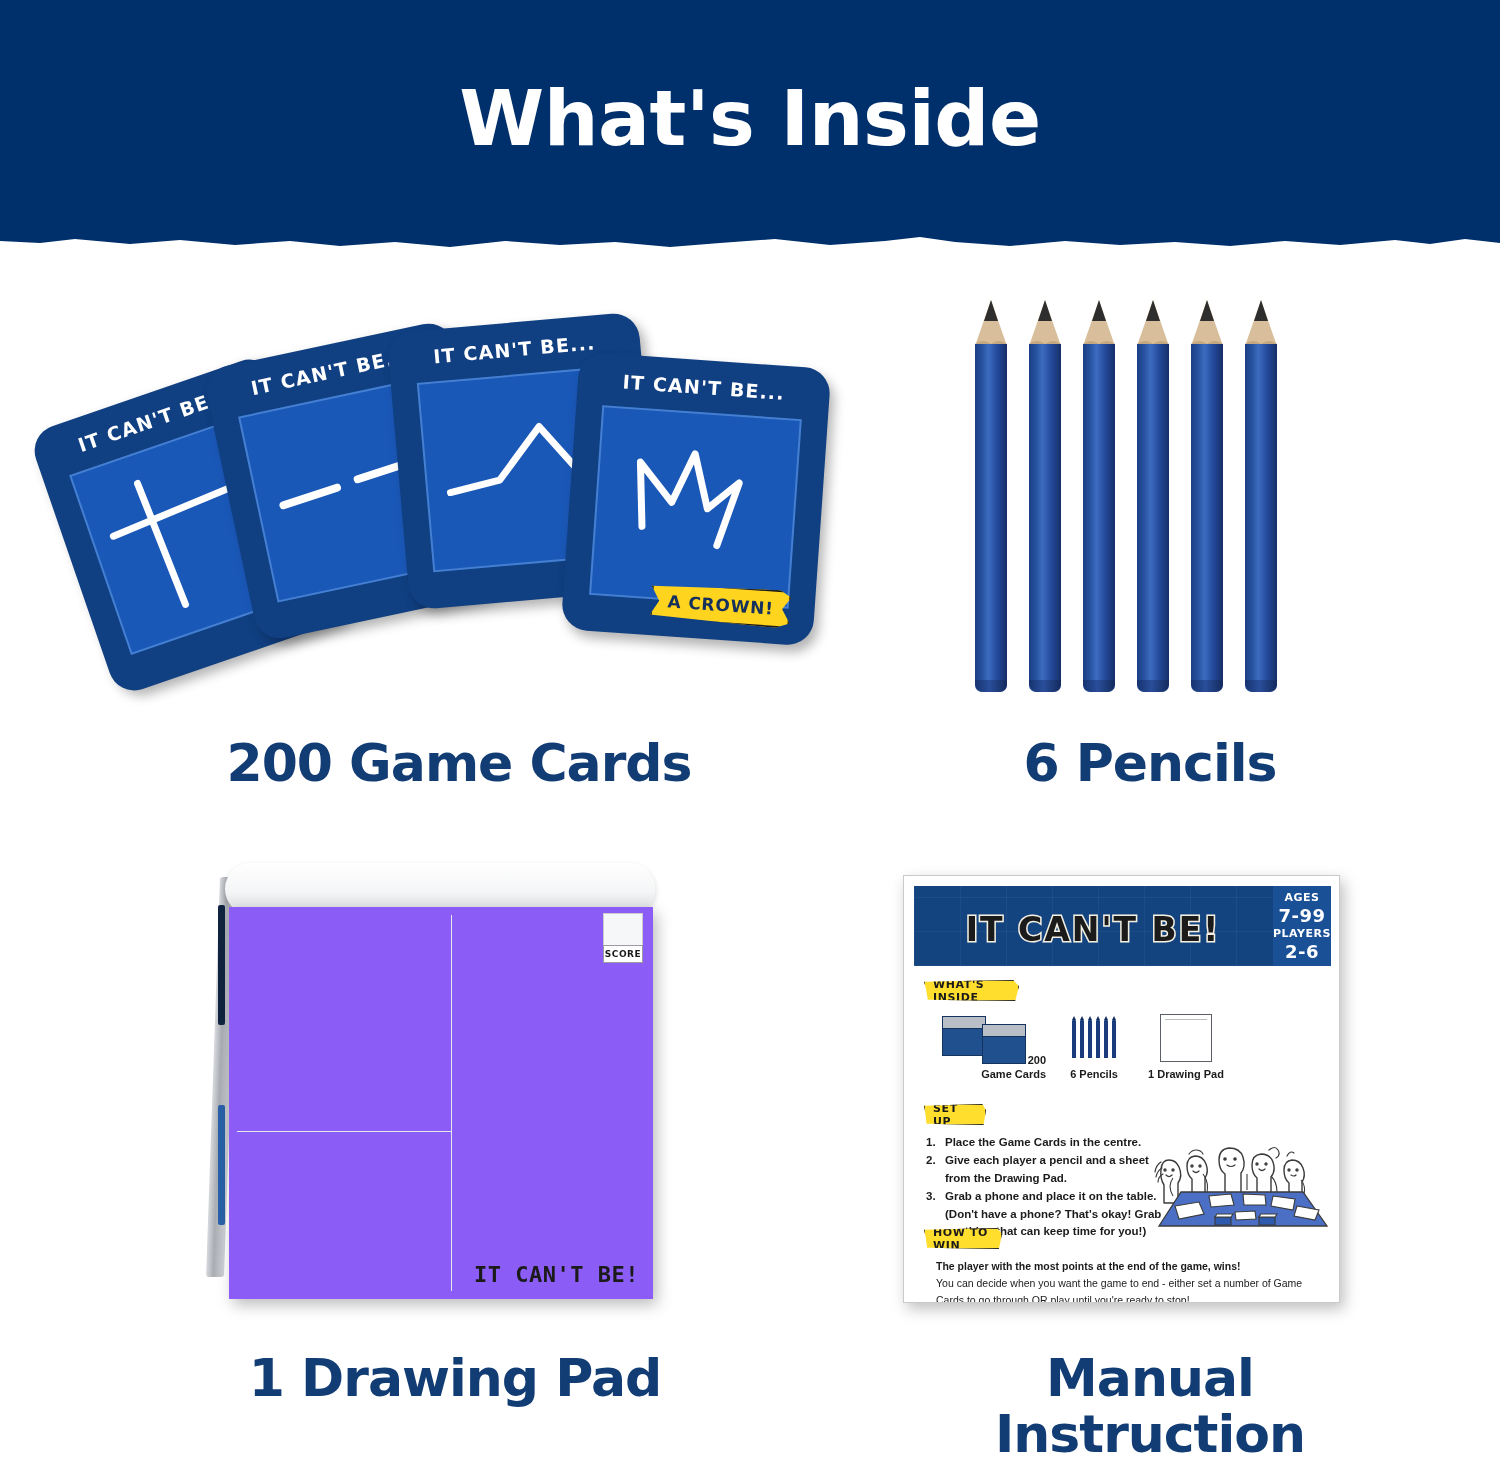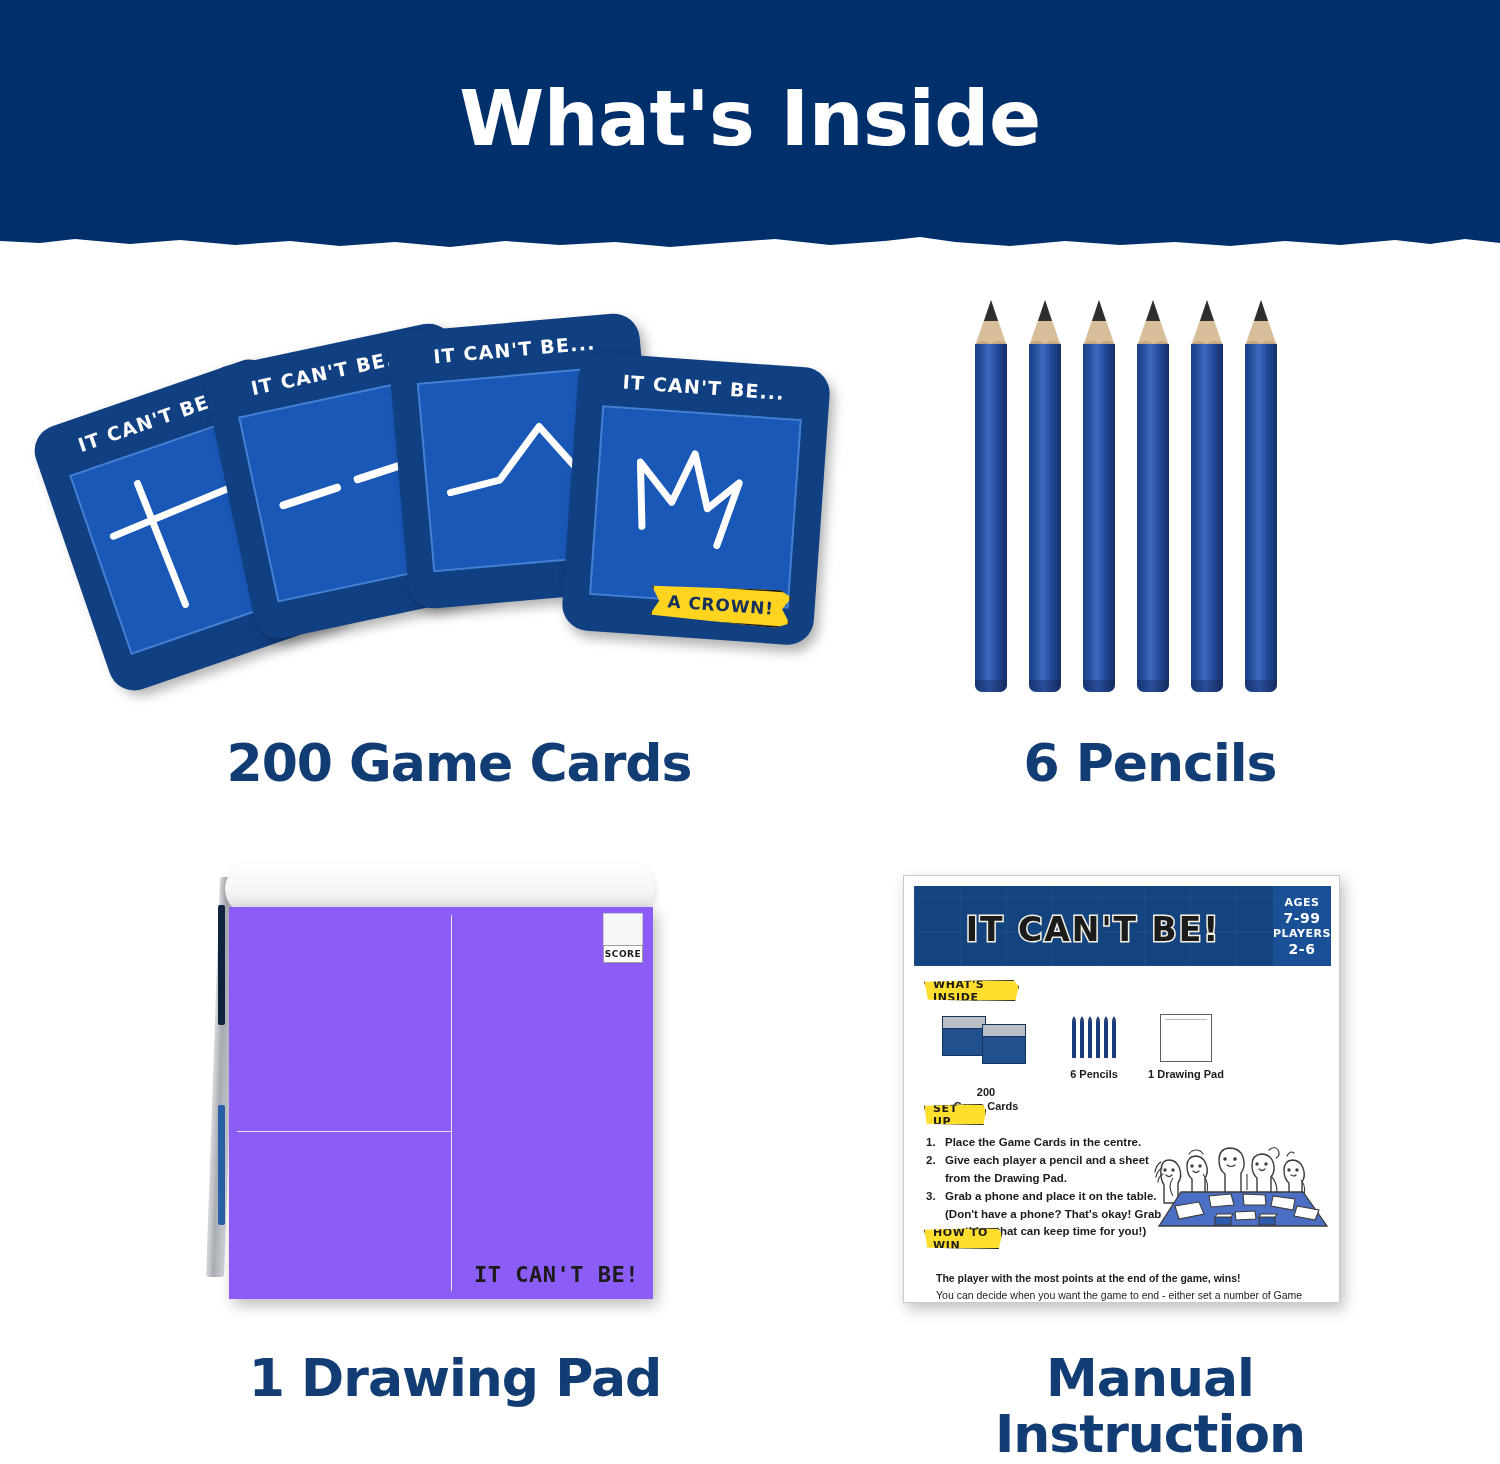--- a/index.html
+++ b/index.html
@@ -185,21 +185,21 @@
     paint-order: stroke fill;
   }
   .m-ages {
     position: absolute; right: 0; top: 0; width: 58px; height: 80px;
     background: #1A5196;
     color: #fff; text-align: center;
     display: flex; flex-direction: column; justify-content: center; gap: 1px;
     font-size: 11px; font-weight: bold; letter-spacing: 0.5px;
     font-family: "DejaVu Sans", sans-serif;
   }
-  .m-ages .big { font-size: 14px; }
+  .m-ages .big { font-size: 18px; }
 
   .tag {
     position: absolute;
     background: #FFDE2E;
     border: 1.5px solid #2a2a2a;
     color: #1b1b1b; font-size: 11px; font-weight: bold;
     letter-spacing: 0.6px;
     display: flex; align-items: center; justify-content: center;
     font-family: "DejaVu Sans", sans-serif;
     clip-path: polygon(0 8%, 94% 0, 100% 30%, 96% 100%, 4% 94%, 2% 40%);
@@ -230,21 +230,21 @@
     position: absolute; left: 22px; top: 258px; width: 250px;
     font-size: 11.5px; color: #1b1b1b; line-height: 1.52; font-weight: bold;
   }
   .m-steps .row { display: flex; gap: 6px; margin-bottom: 1px; }
   .m-steps .num { width: 13px; flex-shrink: 0; }
 
   .m-win {
     position: absolute; left: 32px; top: 382px; width: 392px;
     font-size: 10.5px; color: #1b1b1b; line-height: 1.6; font-weight: bold;
   }
-  .m-win .lead { font-weight: bold; margin-top: 12px; }
+  .m-win .lead { font-weight: bold; }
   .m-win .body { font-weight: normal; }
 
   .m-illus { position: absolute; right: 8px; top: 246px; width: 180px; height: 110px; }
 
   svg { display: block; overflow: visible; }
 </style>
 </head>
 <body>
 
 <div class="header">
@@ -383,21 +383,21 @@
   <div class="m-items">
     <div class="m-item" style="left:0px; top:0; width:120px;">
       <div class="deckbox" style="left:16px; top:6px; width:44px; height:40px;">
         <div class="lid"></div>
         <div class="bod"></div>
       </div>
       <div class="deckbox" style="left:56px; top:14px; width:44px; height:40px;">
         <div class="lid"></div>
         <div class="bod"></div>
       </div>
-      <div class="m-item-lbl" style="top:76px;">
+      <div class="m-item-lbl" style="top:44px;text-align:right;">
         <div>200</div>
         <div>Game Cards</div>
       </div>
     </div>
 
     <div class="m-item" style="left:118px; top:0; width:100px;">
       <div class="m-pencil" style="left:28px; top:10px; height:38px;"></div>
       <div class="m-pencil" style="left:36px; top:10px; height:38px;"></div>
       <div class="m-pencil" style="left:44px; top:10px; height:38px;"></div>
       <div class="m-pencil" style="left:52px; top:10px; height:38px;"></div>

